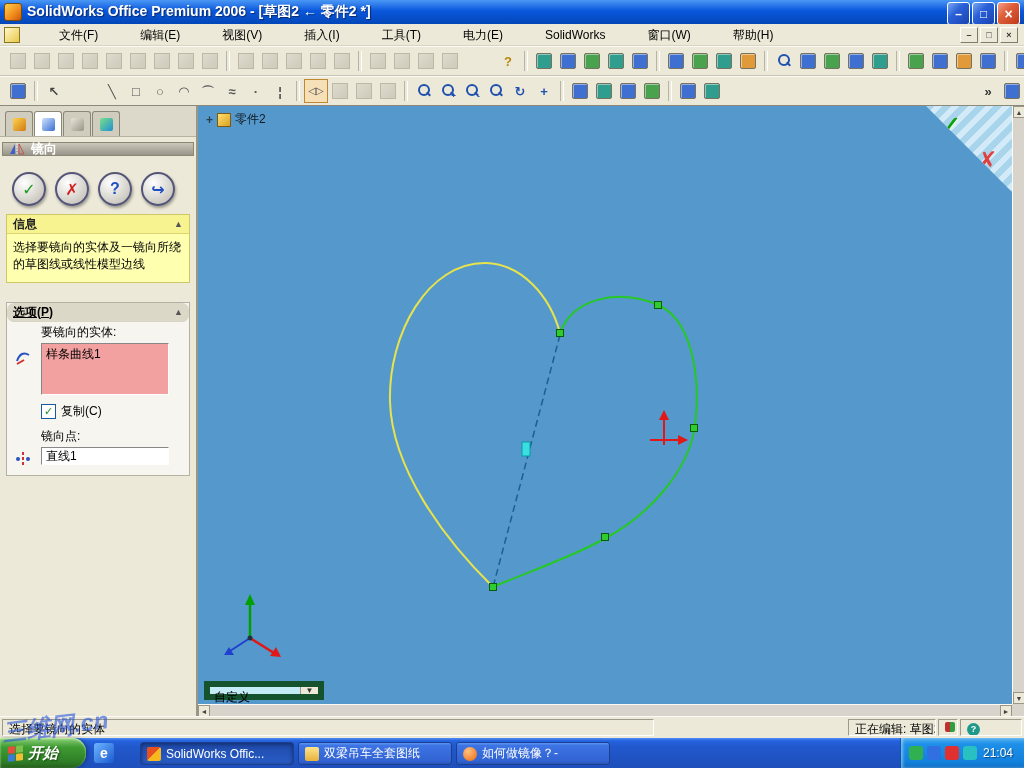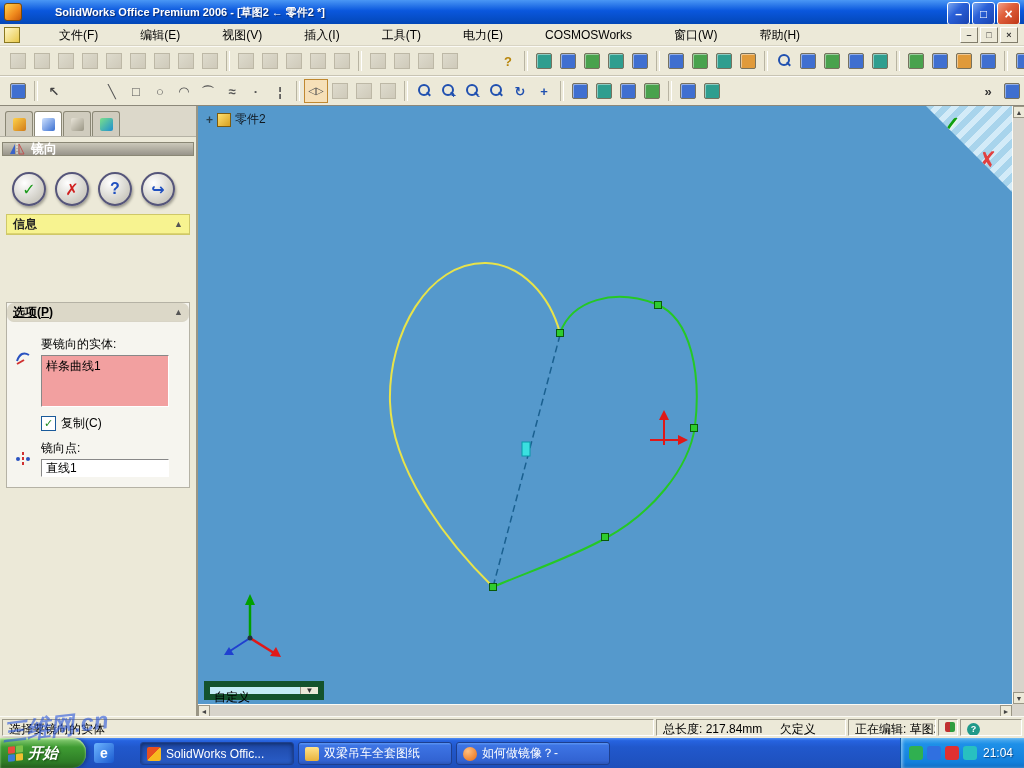--- a/index.html
+++ b/index.html
@@ -5,21 +5,21 @@
   html,body{margin:0;padding:0;}
   body{width:1024px;height:768px;position:relative;overflow:hidden;background:#ece9d8;
        font-family:"Liberation Sans","DejaVu Sans",sans-serif;font-size:12px;color:#000;}
 
   
   .titlebar{position:absolute;left:0;top:0;width:1024px;height:24px;
     background:linear-gradient(180deg,#4a97f5 0%,#0a57dd 45%,#0347b7 100%);
     display:flex;align-items:center;padding:0 4px;box-sizing:border-box;}
   .app-icon{width:16px;height:16px;border-radius:3px;background:linear-gradient(135deg,#ffd34d 0%,#f08a1d 60%,#c8590a 100%);
     border:1px solid #7a4a08;margin-right:5px;}
-  .title-text{color:#fff;font-weight:bold;font-size:11px;text-shadow:1px 1px 1px #0a2a6a;white-space:nowrap;margin-left:28px;}
+  .title-text{color:#fff;font-weight:bold;font-size:14px;text-shadow:1px 1px 1px #0a2a6a;white-space:nowrap;}
   .tbtns{position:absolute;right:4px;top:2px;display:flex;gap:2px;}
   .tbtn{width:21px;height:21px;border:1px solid #fff;border-radius:3px;color:#fff;font-weight:bold;
     display:flex;align-items:center;justify-content:center;font-size:12px;
     background:linear-gradient(135deg,#7ba8f0,#2a60d8 40%,#1a44b0);}
   .tbtn.close{background:linear-gradient(135deg,#f0a088,#e0603c 40%,#c03818);font-size:14px;}
 
   
   .menubar{position:absolute;left:0;top:24px;width:1024px;height:22px;background:#ece9d8;
     display:flex;align-items:center;border-bottom:1px solid #d8d4c4;box-sizing:border-box;gap:24px;}
   .doc-icon{width:14px;height:14px;margin:0 6px 0 4px;background:linear-gradient(135deg,#fff7c8,#e8c84a);border:1px solid #8a7820;}
@@ -65,21 +65,21 @@
     display:flex;align-items:center;justify-content:center;font-size:16px;font-weight:bold;
     box-shadow:1px 2px 3px rgba(0,0,0,.35);}
   .grp{position:absolute;left:6px;width:184px;border:1px solid #b5b2a5;background:#f6f5ef;box-sizing:border-box;}
   .grp-hd{height:18px;display:flex;justify-content:space-between;align-items:center;
     padding:0 6px;font-weight:bold;border-bottom:1px solid #d8d4c6;}
   .grp.info{top:108px;background:#ffffb0;border-color:#cfc868;font-family:Liberation Serif, serif;}
   .grp.info .grp-hd{background:#f7f390;border-bottom-color:#dcd470;color:#222;}
   .grp-bd{padding:5px 6px 8px 6px;line-height:1.45;}
   .grp.options{top:196px;}
   .grp.options .grp-hd{background:#dcd8c8;border-radius:7px;}
-  .opt-bd{position:relative;padding:14px 6px 10px 34px;}
+  .opt-bd{position:relative;padding:2px 6px 10px 34px;}
   .side-ic{position:absolute;left:7px;width:18px;height:18px;}
   .sel-list{width:128px;height:52px;background:#f2a0a0;border:1px solid;border-color:#888 #fff #fff #888;
     padding:2px 4px;box-sizing:border-box;margin-top:2px;}
   .chk-row{display:flex;align-items:center;gap:5px;margin-top:8px;}
   .chk{width:13px;height:13px;background:#fff;border:1px solid #1a5a9a;display:flex;align-items:center;justify-content:center;
     font-size:11px;font-weight:bold;color:#1f8a1f;line-height:1;}
   .txt-input{width:128px;height:18px;background:#fff;border:1px solid;border-color:#888 #fff #fff #888;
     padding:1px 4px;box-sizing:border-box;margin-top:2px;line-height:15px;}
   .underline{text-decoration:underline;}
 
@@ -156,21 +156,21 @@
 </div>
 
 <div class="menubar">
   <span class="doc-icon"></span>
   <span class="menu-item">文件(F)</span>
   <span class="menu-item">编辑(E)</span>
   <span class="menu-item">视图(V)</span>
   <span class="menu-item">插入(I)</span>
   <span class="menu-item">工具(T)</span>
   <span class="menu-item">电力(E)</span>
-  <span class="menu-item">COSMOSWorks</span>
+  <span class="menu-item">SolidWorks</span>
   <span class="menu-item">窗口(W)</span>
   <span class="menu-item">帮助(H)</span>
   <div class="mdi-btns">
     <div class="mdi-btn">–</div>
     <div class="mdi-btn">□</div>
     <div class="mdi-btn">×</div>
   </div>
 </div>
 
 <div class="toolbar" id="toolbar-row1">
@@ -427,20 +427,21 @@
     <div class="pm-btn" style="color:#d02020;">✗</div>
     <div class="pm-btn" style="color:#2050c0;">?</div>
     <div class="pm-btn" style="color:#2050c0;">↪</div>
   </div>
 
   <div class="grp info">
     <div class="grp-hd">
       <span>信息</span>
       <span style="font-size:9px;color:#555;">▲</span>
     </div>
+    <div class="grp-bd">选择要镜向的实体及一镜向所绕的草图线或线性模型边线</div>
   </div>
 
   <div class="grp options">
     <div class="grp-hd">
       <span><span class="underline">选项(P)</span></span>
       <span style="font-size:9px;color:#555;">▲</span>
     </div>
     <div class="opt-bd">
       <div>要镜向的实体:</div>
       <svg class="side-ic" style="top:26px;" width="18" height="18">
@@ -523,24 +524,20 @@
   </div>
   <div class="vscroll">
     <span class="scr-btn">▲</span>
     <span class="scr-btn">▼</span>
   </div>
   <div class="scr-corner"></div>
 </div>
 
 <div class="statusbar">
   <div class="sb-sec" style="left:2px;width:652px;">选择要镜向的实体</div>
-  <div class="sb-sec" style="left:656px;width:190px;">
-    <span>总长度: 217.84mm</span>
-    <span style="margin-left:14px;">欠定义</span>
-  </div>
   <div class="sb-sec" style="left:848px;width:88px;">正在编辑: 草图2</div>
   <div class="sb-sec" style="left:938px;width:20px;text-align:center;">
     <span class="rebuild-ic"></span>
   </div>
   <div class="sb-sec" style="left:960px;width:62px;">
     <span class="help-ic">?</span>
   </div>
 </div>
 
 <div class="taskbar">

